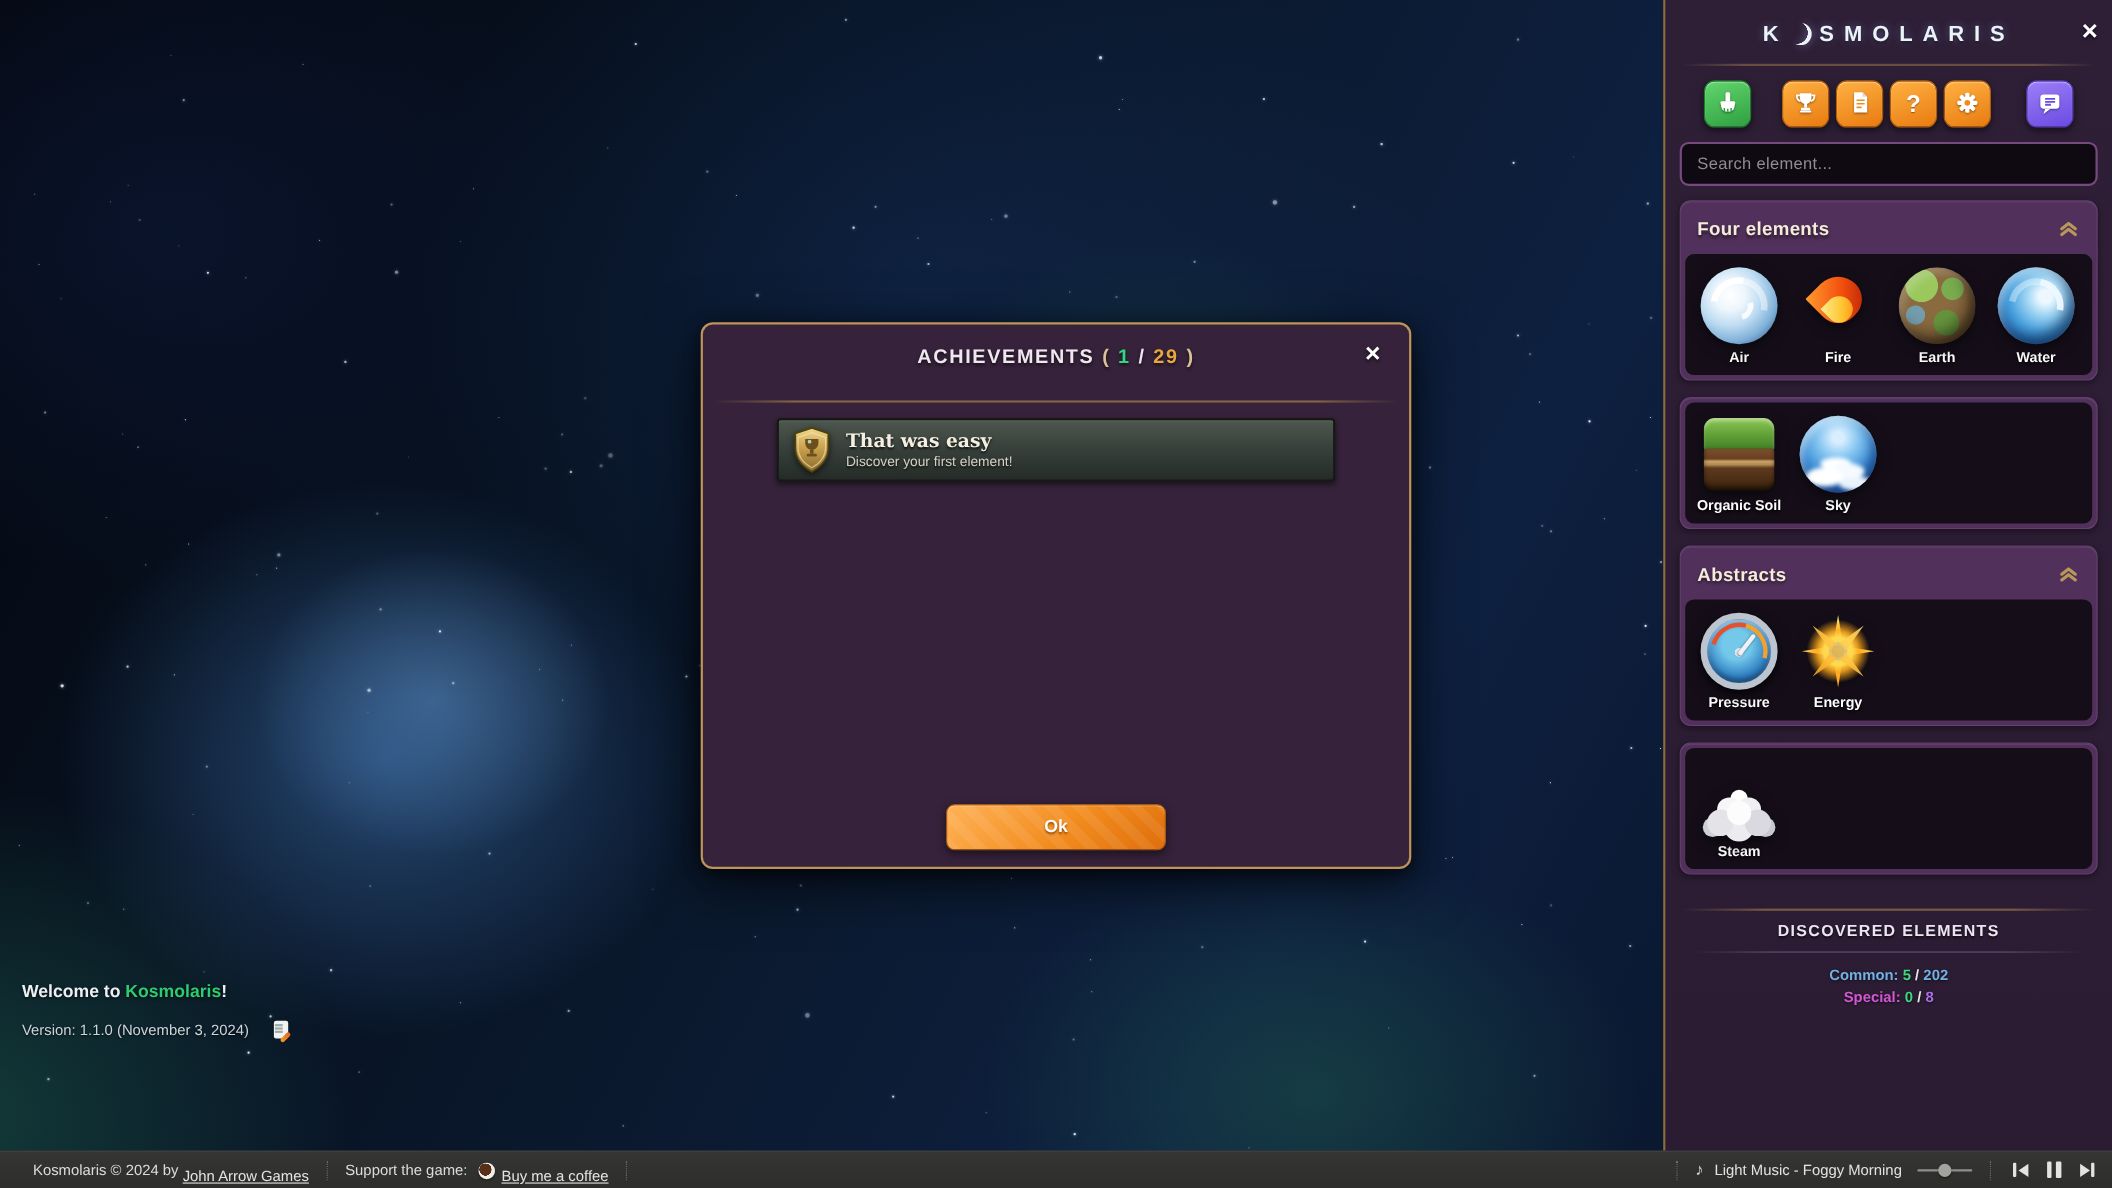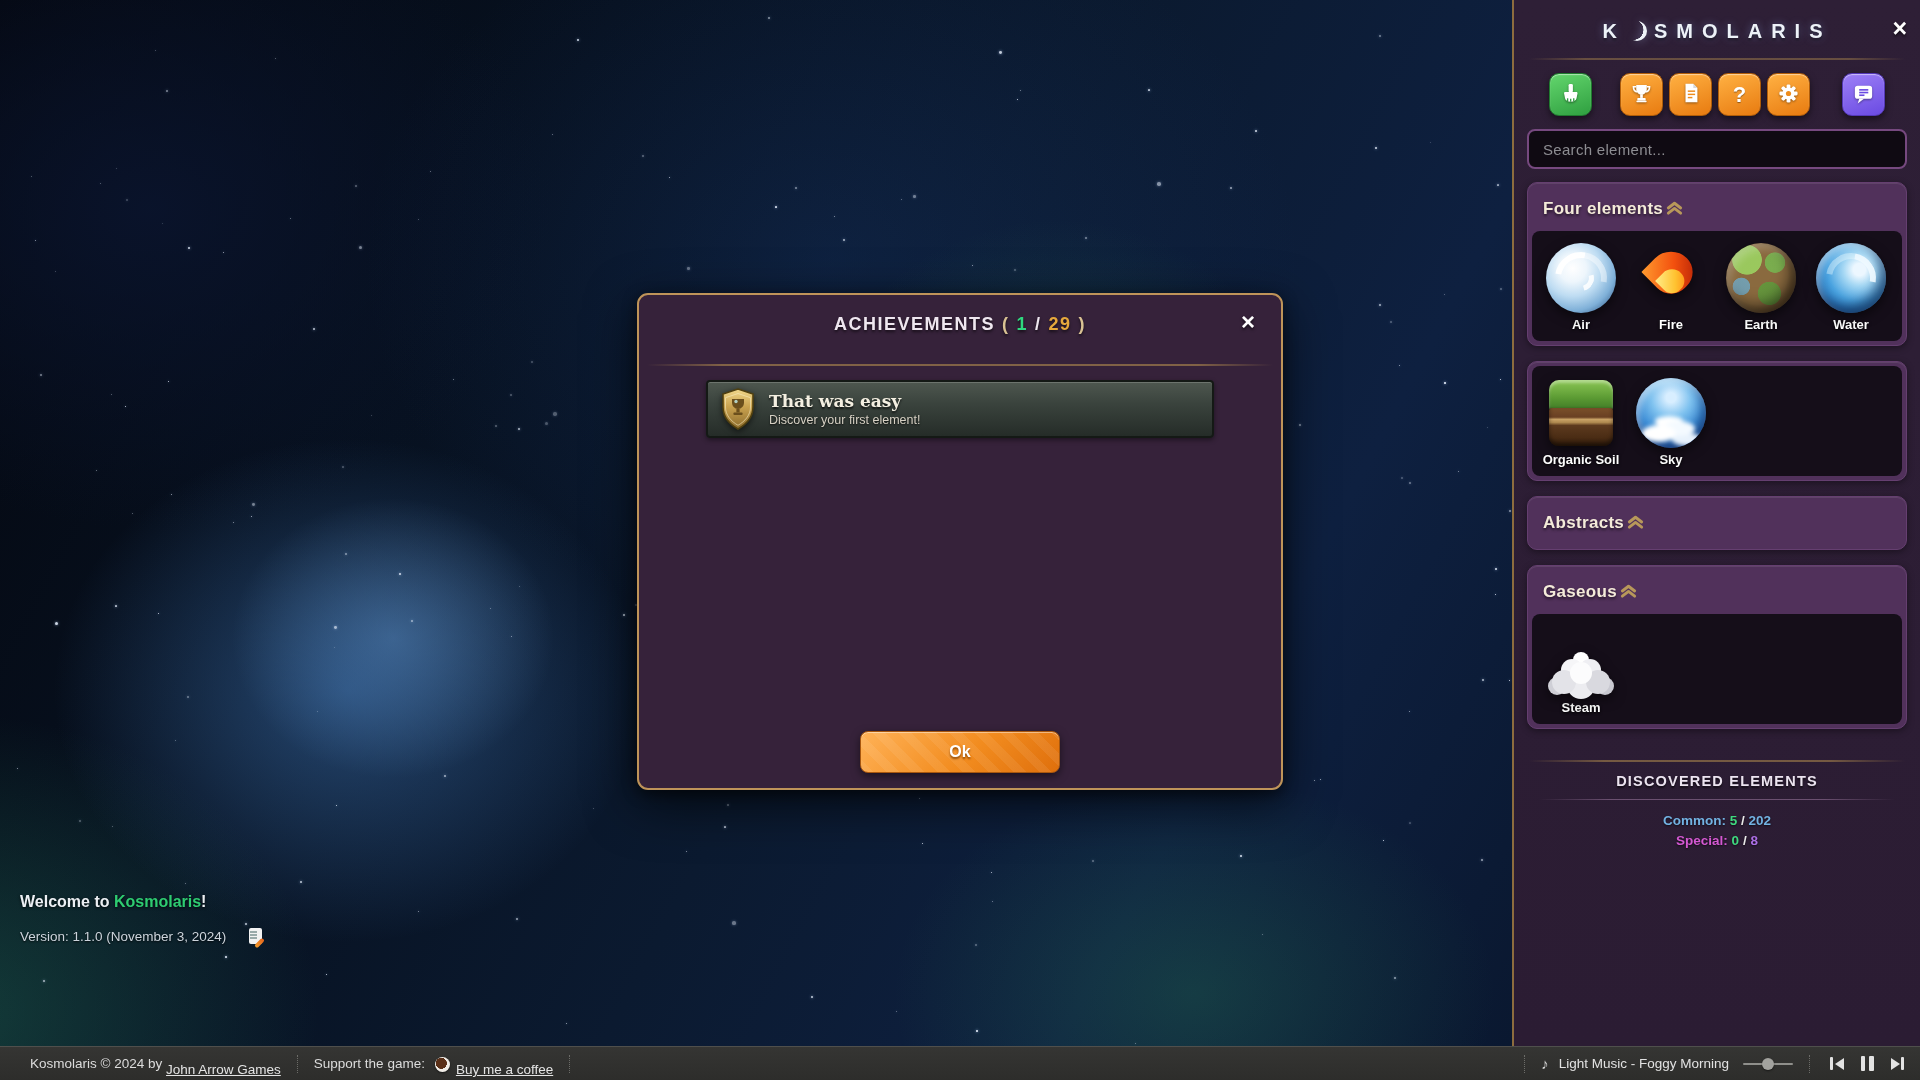--- a/index.html
+++ b/index.html
@@ -104,21 +104,21 @@
   .tb-q { color:#fff; font-size:22px; font-weight:700; text-shadow:0 1px 1px rgba(0,0,0,.4); }
 
   .search-input { display:block; width:100%; height:40px; margin-bottom:13px;
     background:#0f0a12; border:2px solid #76497f; border-radius:8px;
     color:#d6d6d6; font-size:15px; padding:0 14px; font-family:"Liberation Sans", sans-serif; }
   .search-input::placeholder { color:#8d8d92; letter-spacing:.3px; }
 
   .card { background:#51315b; border-radius:10px; margin-bottom:15px; padding:4px;
     box-shadow:inset 0 1px 0 rgba(255,255,255,.09), 0 2px 7px rgba(0,0,0,.4);
     border:1px solid #653f70; }
-  .card-header { height:44px; display:flex; align-items:center; justify-content:flex-start;
+  .card-header { height:44px; display:flex; align-items:center; justify-content:space-between;
     padding:0 10px 0 11px; }
   .card-title { font-size:17px; font-weight:700; color:#f4ebd9; letter-spacing:.3px;
     text-shadow:0 2px 3px rgba(0,0,0,.55); }
   .collapse-btn { background:none; border:none; cursor:pointer; display:flex; padding:2px; }
   .panel { background:#150e19; border-radius:8px; padding:12px 4px 9px; display:flex; }
   .tile { width:90px; display:flex; flex-direction:column; align-items:center; cursor:pointer; }
   .tile-icon { width:70px; height:70px; position:relative;
     filter:drop-shadow(0 4px 6px rgba(0,0,0,.55)); }
   .tile-label { margin-top:4px; font-size:13px; font-weight:600; color:#fff;
     text-shadow:0 1px 3px #000; white-space:nowrap; }
@@ -553,32 +553,35 @@
     <section class="card">
       <div class="card-header">
         <span class="card-title">Abstracts</span>
         <button class="collapse-btn">
           <span><svg width="19" height="16" viewBox="0 0 20 16" fill="none" stroke="#b8985a" stroke-width="3" stroke-linecap="round" stroke-linejoin="round">
                 <path d="M3.5 8 10 3l6.5 5"></path>
                 <path d="M3.5 13.5 10 8.5l6.5 5"></path>
               </svg></span>
         </button>
       </div>
+      <div class="panel">
+        <div class="tile">
+          <div class="tile-icon icon-pressure"></div>
+          <div class="tile-label">Pressure</div>
+        </div>
+        <div class="tile">
+          <div class="tile-icon icon-energy">
+              <span class="energy-core"></span>
+            </div>
+          <div class="tile-label">Energy</div>
+        </div>
+      </div>
     </section>
 
     <section class="card">
-      <div class="card-header">
-        <span class="card-title">Gaseous</span>
-        <button class="collapse-btn">
-          <span><svg width="19" height="16" viewBox="0 0 20 16" fill="none" stroke="#b8985a" stroke-width="3" stroke-linecap="round" stroke-linejoin="round">
-                <path d="M3.5 8 10 3l6.5 5"></path>
-                <path d="M3.5 13.5 10 8.5l6.5 5"></path>
-              </svg></span>
-        </button>
-      </div>
       <div class="panel">
         <div class="tile">
           <div class="tile-icon icon-steam"></div>
           <div class="tile-label">Steam</div>
         </div>
       </div>
     </section>
 
     <div class="discovered">
       <hr class="hr-gold">

